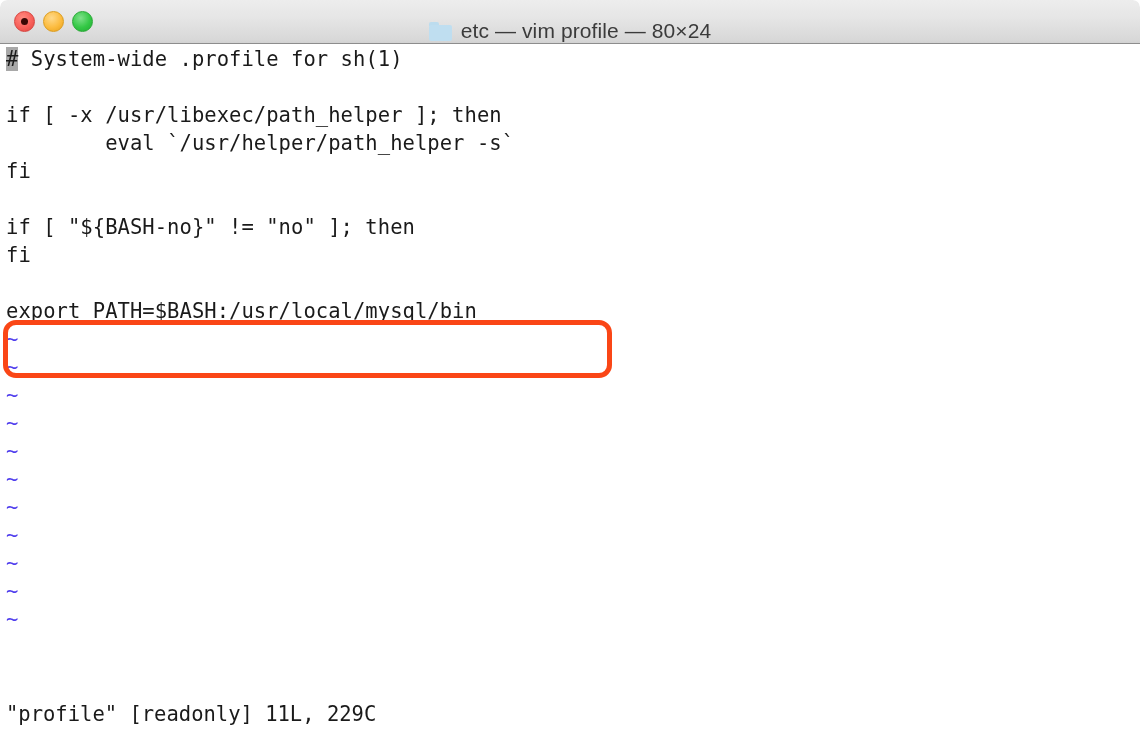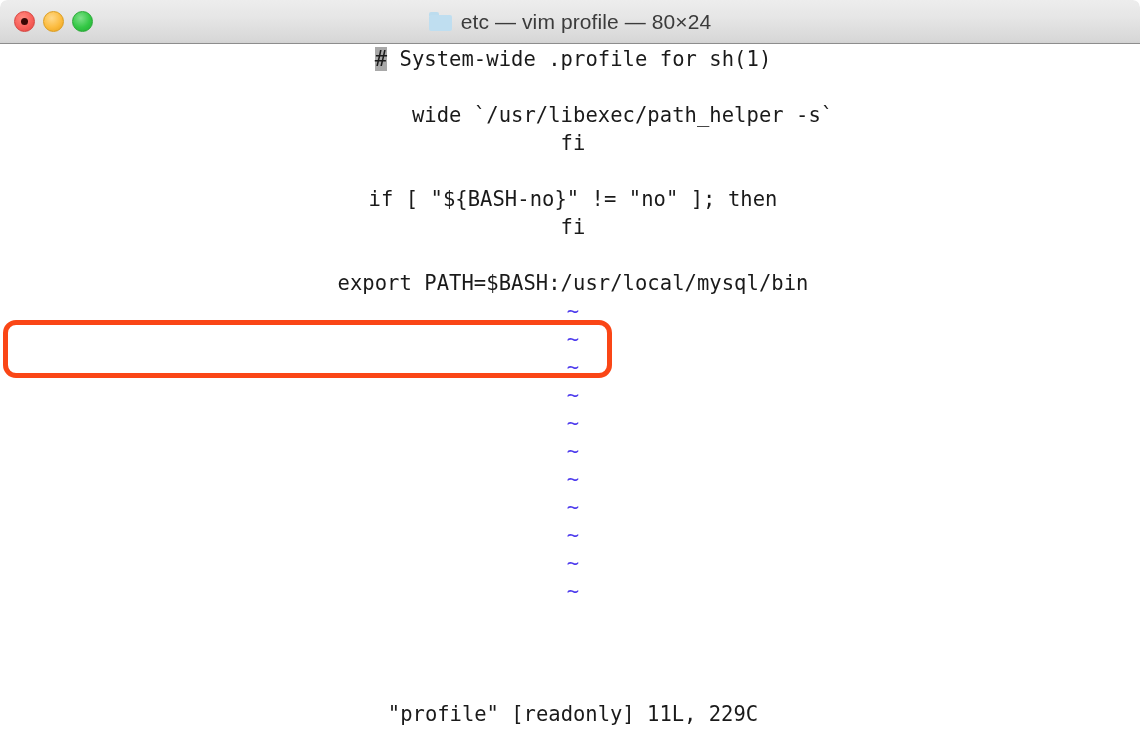--- a/index.html
+++ b/index.html
@@ -26,21 +26,21 @@
   
   #titlebar {
     position: absolute;
     left: 0; top: 0;
     width: 1140px;
     height: 44px;
     background: linear-gradient(to bottom, #ededed 0%, #e6e6e6 40%, #d8d8d8 92%, #d2d2d2 100%);
     border-bottom: 1px solid #8d8d8d;
     border-radius: 7px 7px 0 0;
     display: flex;
-    align-items: center;
+    align-items: flex-end;
     justify-content: center;
   }
 
   .traffic-lights {
     position: absolute;
     left: 14px;
     top: 0;
     height: 43px;
     display: flex;
     align-items: center;
@@ -100,21 +100,20 @@
   
   #terminal {
     position: absolute;
     left: 0;
     top: 45px;
     width: 1140px;
     height: 687px;
     background: #ffffff;
     padding: 0;
     overflow: hidden;
-    text-align: center;
   }
 
   .row {
     position: relative;
     height: 28px;
     line-height: 28px;
     font-family: "DejaVu Sans Mono", monospace;
     font-size: 20.5px;
     letter-spacing: 0.05px;
     color: #1a1a1a;
@@ -173,21 +172,22 @@
           <span class="body"></span>
       </span>
       <span>etc — vim profile — 80×24</span>
     </div>
   </div>
 
   <div id="terminal">
 
     <div class="row"><span class="cursor" style="background: rgb(168, 168, 168);">#</span><span> System-wide .profile for sh(1)</span></div>
     <div class="row"></div>
-    <div class="row">        wide `/usr/libexec/path_helper -s`</div>
+    <div class="row">if [ -x /usr/libexec/path_helper ]; then</div>
+    <div class="row">        eval `/usr/helper/path_helper -s`</div>
     <div class="row">fi</div>
     <div class="row"></div>
     <div class="row">if [ "${BASH-no}" != "no" ]; then</div>
     <div class="row">fi</div>
     <div class="row"></div>
     <div class="row">export PATH=$BASH:/usr/local/mysql/bin</div>
 
     <div class="row tilde" style="color: rgb(78, 60, 237);">~</div>
     <div class="row tilde" style="color: rgb(78, 60, 237);">~</div>
     <div class="row tilde" style="color: rgb(78, 60, 237);">~</div>

